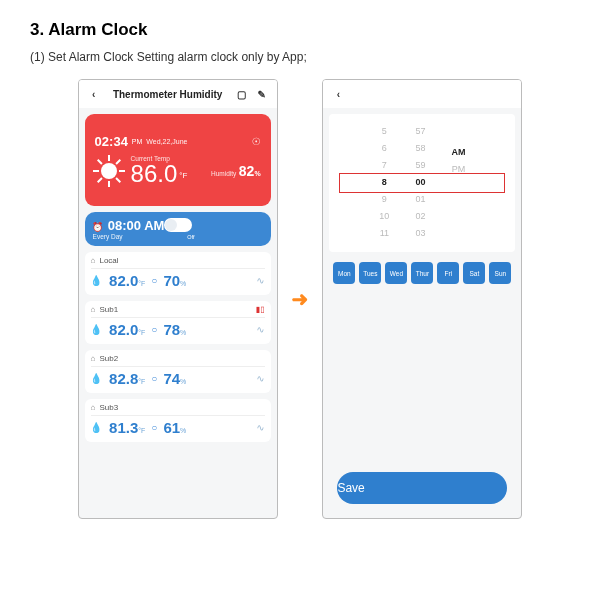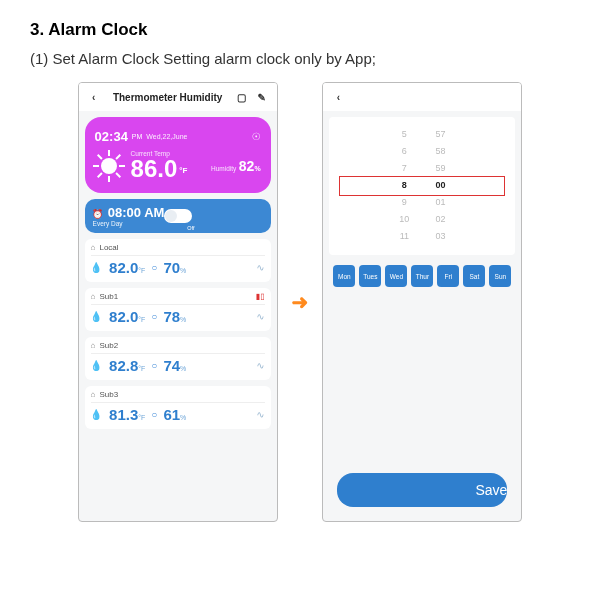--- a/index.html
+++ b/index.html
@@ -1,45 +1,45 @@
 <!DOCTYPE html>
 <html><head>
 <meta charset="utf-8">
 <style>
   * { box-sizing: border-box; margin: 0; padding: 0; }
   body { font-family: -apple-system, Arial, sans-serif; background: #fff; width: 600px; height: 600px; padding: 20px 30px; position: relative; }
   .section-title { font-size: 17px; font-weight: 700; margin-bottom: 10px; }
-  .subtitle { font-size: 15px; color: #333; margin-bottom: 15px; }
+  .subtitle { font-size: 12px; color: #333; margin-bottom: 15px; }
   .phones-row { display: flex; align-items: center; justify-content: center; gap: 14px; }
   .phone { width: 200px; height: 440px; border: 1px solid #bbb; border-radius: 4px; background: #f5f6f7; overflow: hidden; display: flex; flex-direction: column; font-size: 9px; color: #333; }
   .arrow { color: #ff8a1e; font-size: 20px; font-weight: bold; }
   
   .ph-header { height: 28px; background: #fff; display: flex; align-items: center; padding: 0 8px; font-size: 10px; font-weight: 700; color: #222; gap: 6px; }
   .ph-header .title { flex: 1; text-align: center; }
   .ph-header .icon { width: 14px; text-align: center; color: #333; }
   
-  .hero { margin: 6px; background: #d946ef; border-radius: 16px; color: #fff; padding: 12px 10px; }
+  .hero { margin: 6px; background: #ef4444; border-radius: 9px; color: #fff; padding: 20px 10px; }
   .hero-top { display: flex; align-items: center; font-size: 8px; gap: 4px; }
   .hero-top .time { font-size: 13px; font-weight: 600; }
   .hero-top .ampm { font-size: 7px; }
   .hero-top .date { font-size: 7px; opacity: .9; }
   .hero-top .locicon { margin-left: auto; font-size: 10px; opacity: .9; }
   .hero-body { display: flex; align-items: center; margin-top: 6px; gap: 8px; }
   .sun { width: 28px; height: 28px; position: relative; }
   .sun::before { content: ""; position: absolute; inset: 6px; border-radius: 50%; background: #fff; }
   .sun span { position: absolute; width: 2px; height: 6px; background: #fff; left: 13px; top: -2px; transform-origin: 1px 16px; }
   .temp-block { display: flex; flex-direction: column; }
   .temp-label { font-size: 6.5px; opacity: .85; }
-  .temp-val { font-size: 24px; font-weight: 700; line-height: 1; display: flex; align-items: center; }
+  .temp-val { font-size: 24px; font-weight: 400; line-height: 1; display: flex; align-items: center; }
   .temp-val small { font-size: 8px; margin-top: 3px; margin-left: 2px; }
   .hum-block { margin-left: auto; text-align: right; }
   .hum-val { font-size: 14px; font-weight: 600; }
   .hum-val small { font-size: 7px; }
   
-  .alarm-strip { margin: 0 6px 6px; background: #3c88d3; border-radius: 10px; color: #fff; padding: 6px 8px; display: flex; align-items: center; }
+  .alarm-strip { margin: 0 6px 6px; background: #3c88d3; border-radius: 10px; color: #fff; padding: 6px 8px; display: flex; }
   .alarm-strip .clk { font-size: 9px; margin-right: 4px; }
   .alarm-strip .atime { font-size: 13px; font-weight: 600; }
   .alarm-strip .sub { font-size: 6.5px; opacity: .9; display: block; }
   .alarm-strip .left { display:flex; flex-direction:column; }
   .toggle { margin-left: auto; width: 28px; height: 14px; background: #fff; border-radius: 7px; position: relative; }
   .toggle::after { content: ""; position: absolute; width: 12px; height: 12px; background: #e9eef3; border-radius: 50%; top: 1px; left: 1px; }
   .toggle-off { font-size: 5.5px; color: #fff; position:absolute; right:-2px; top:16px;}
   
   .scroll { flex:1; overflow:hidden; }
   .sensor { margin: 0 6px 6px; background: #fff; border-radius: 6px; padding: 4px 6px 6px; }
@@ -54,21 +54,21 @@
   
   .picker { display:flex; justify-content:center; gap:26px; padding:12px 0 14px; background:#fff; margin:6px; border-radius:4px; position:relative;}
   .col { display:flex; flex-direction:column; align-items:center; gap:7px; font-size:9px; color:#bbb; }
   .col .sel { color:#222; font-weight:600; }
   .picker-highlight { position:absolute; left:10px; right:10px; top:50%; transform:translateY(-50%); height:20px; border:1px solid #d33; pointer-events:none;}
   .days { display:flex; gap:4px; justify-content:center; margin:4px 8px 8px; }
   .day { width:22px; height:22px; background:#2f7fce; color:#fff; font-size:6.5px; border-radius:4px; display:flex; align-items:center; justify-content:center; }
   .alarm-time-row { background:#fff; margin:0 6px; padding:8px; display:flex; font-size:9px; color:#444; border-radius:4px;}
   .alarm-time-row .val{ margin-left:auto; }
   .spacer { flex:1; }
-  .save-btn { margin:10px 14px 14px; background:#2f7fce; color:#fff; text-align:right; padding:9px 0; border-radius:16px; font-size:14px; }
+  .save-btn { margin:10px 14px 14px; background:#2f7fce; color:#fff; text-align:left; padding:9px 0; border-radius:16px; font-size:12px; }
 </style>
 </head>
 <body>
 
 <div class="section-title">
   <span>3.</span>
   <span>Alarm Clock</span>
 </div>
 <div class="subtitle">(1) Set Alarm Clock Setting alarm clock only by App;</div>
 
@@ -205,20 +205,29 @@
         </div>
       <div class="col" id="col-m">
           <span>57</span>
           <span>58</span>
           <span>59</span>
           <span class="sel">00</span>
           <span>01</span>
           <span>02</span>
           <span>03</span>
         </div>
+      <div class="col" id="col-a">
+          <span></span>
+          <span></span>
+          <span></span>
+          <span class="sel">AM</span>
+          <span>PM</span>
+          <span></span>
+          <span></span>
+        </div>
     </div>
 
     <div class="days" id="days">
         <div class="day">Mon</div>
         <div class="day">Tues</div>
         <div class="day">Wed</div>
         <div class="day">Thur</div>
         <div class="day">Fri</div>
         <div class="day">Sat</div>
         <div class="day">Sun</div>

